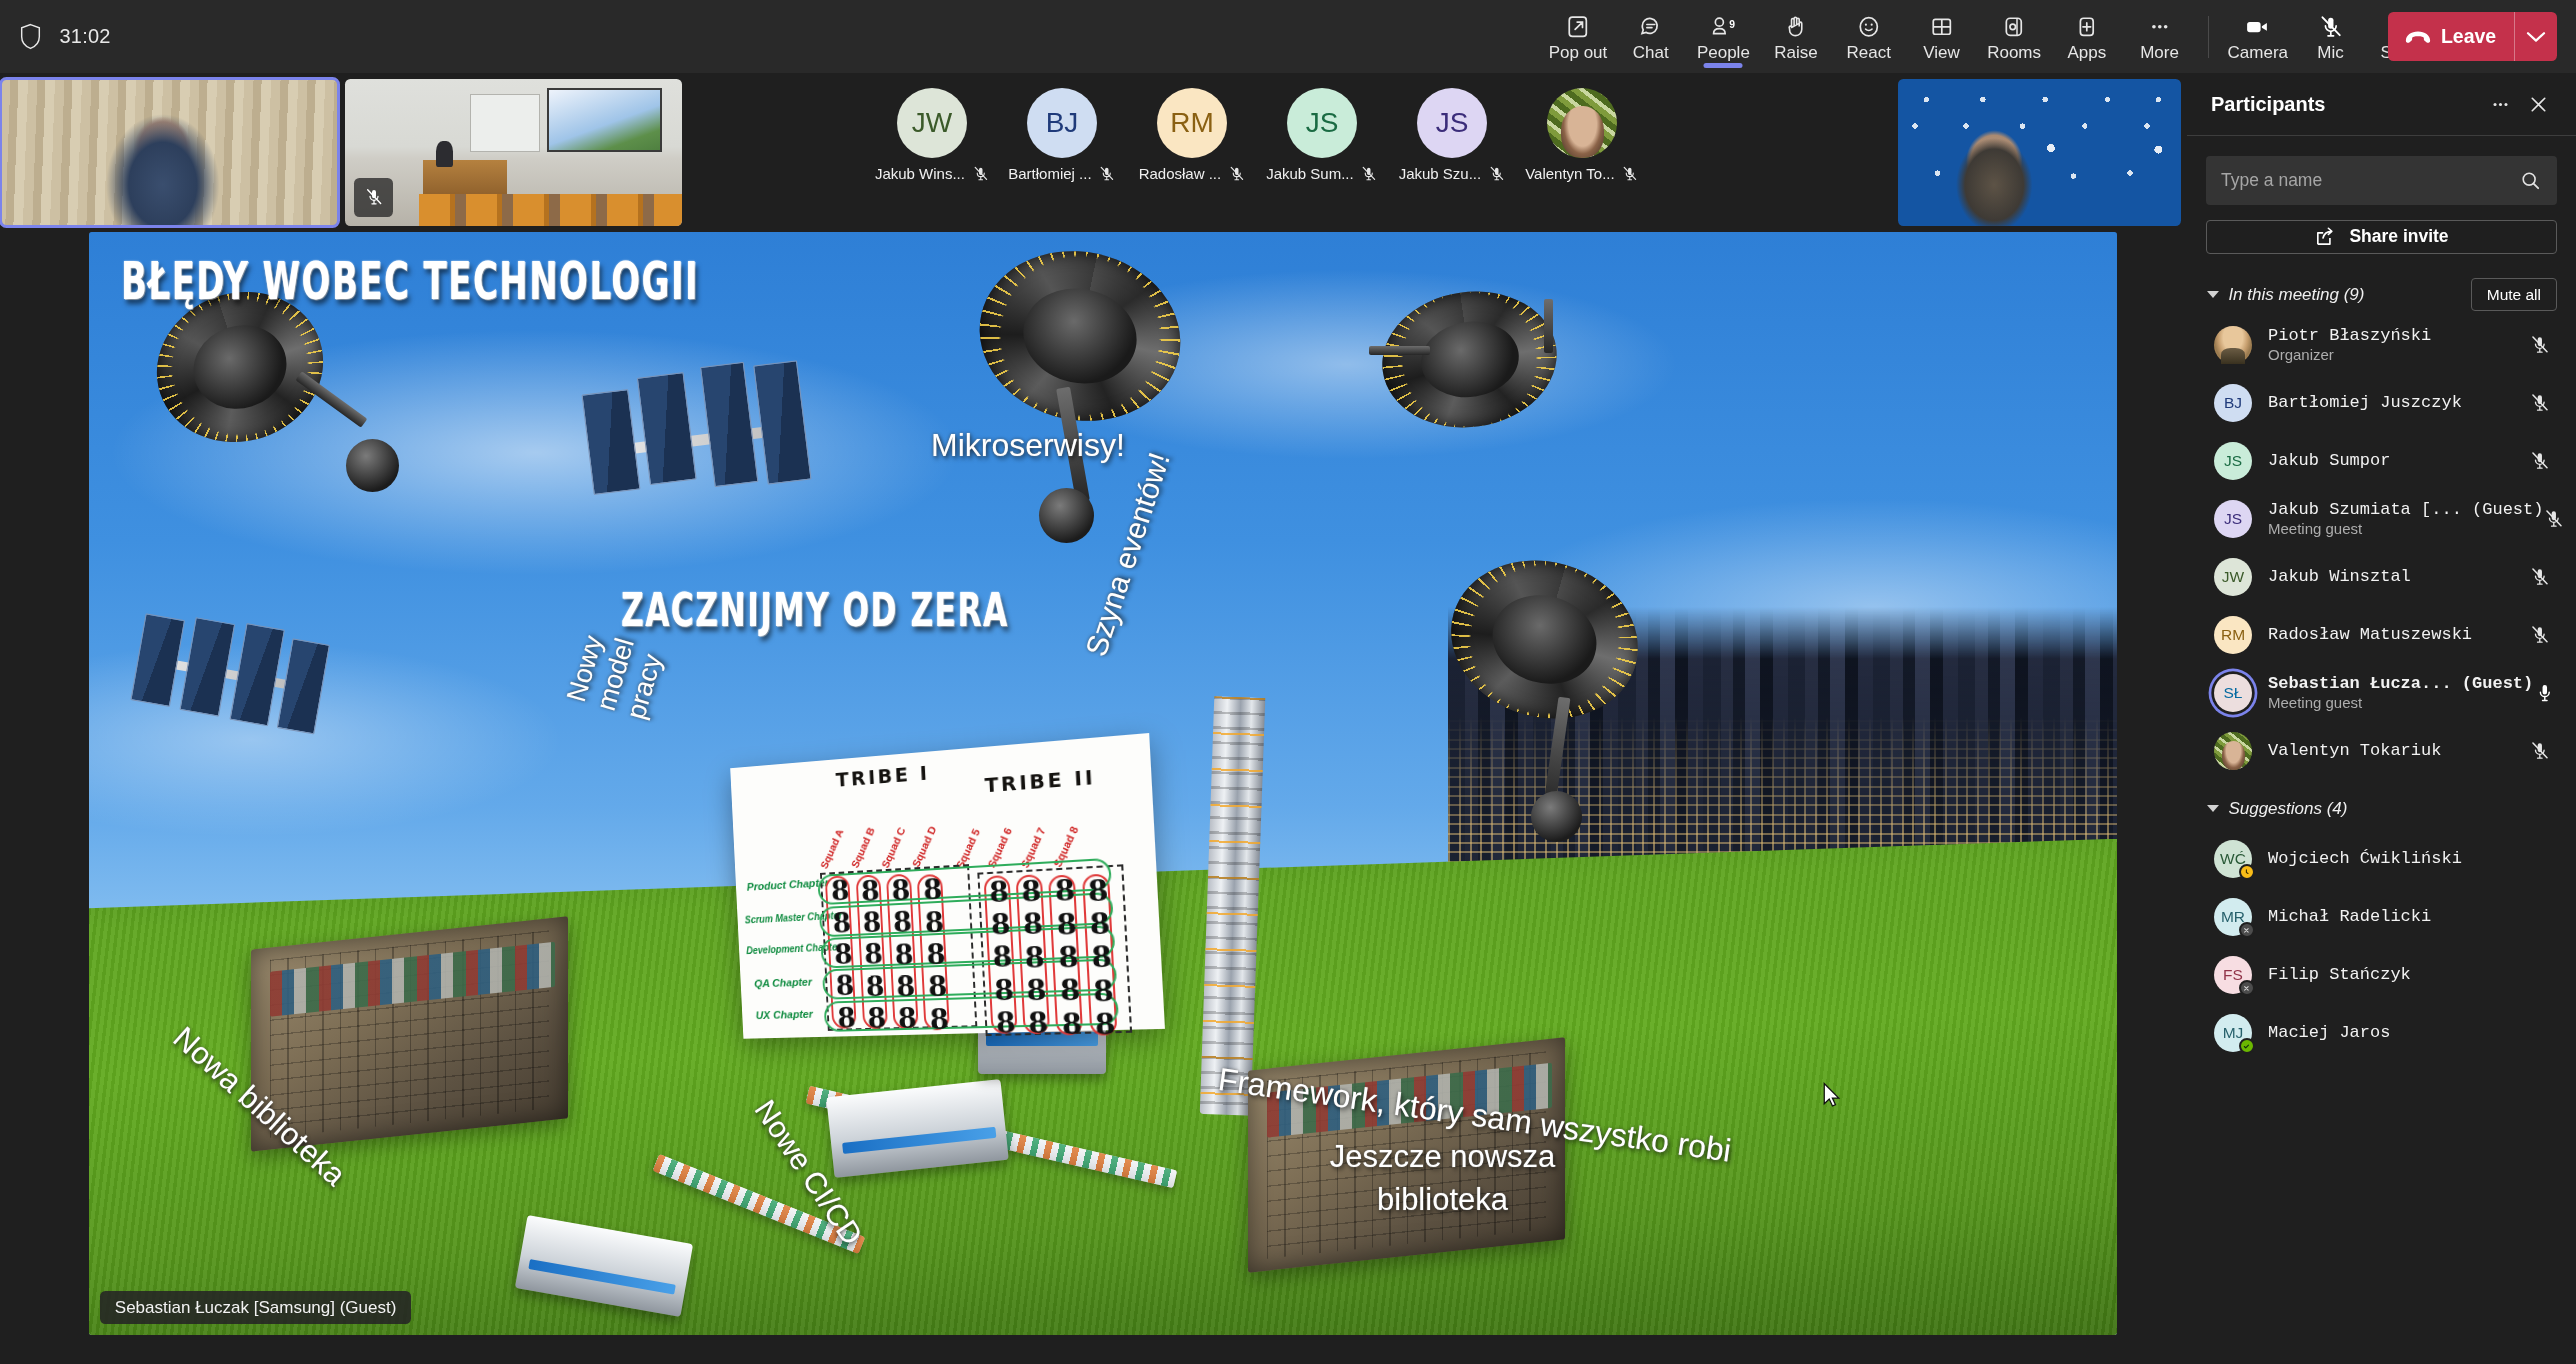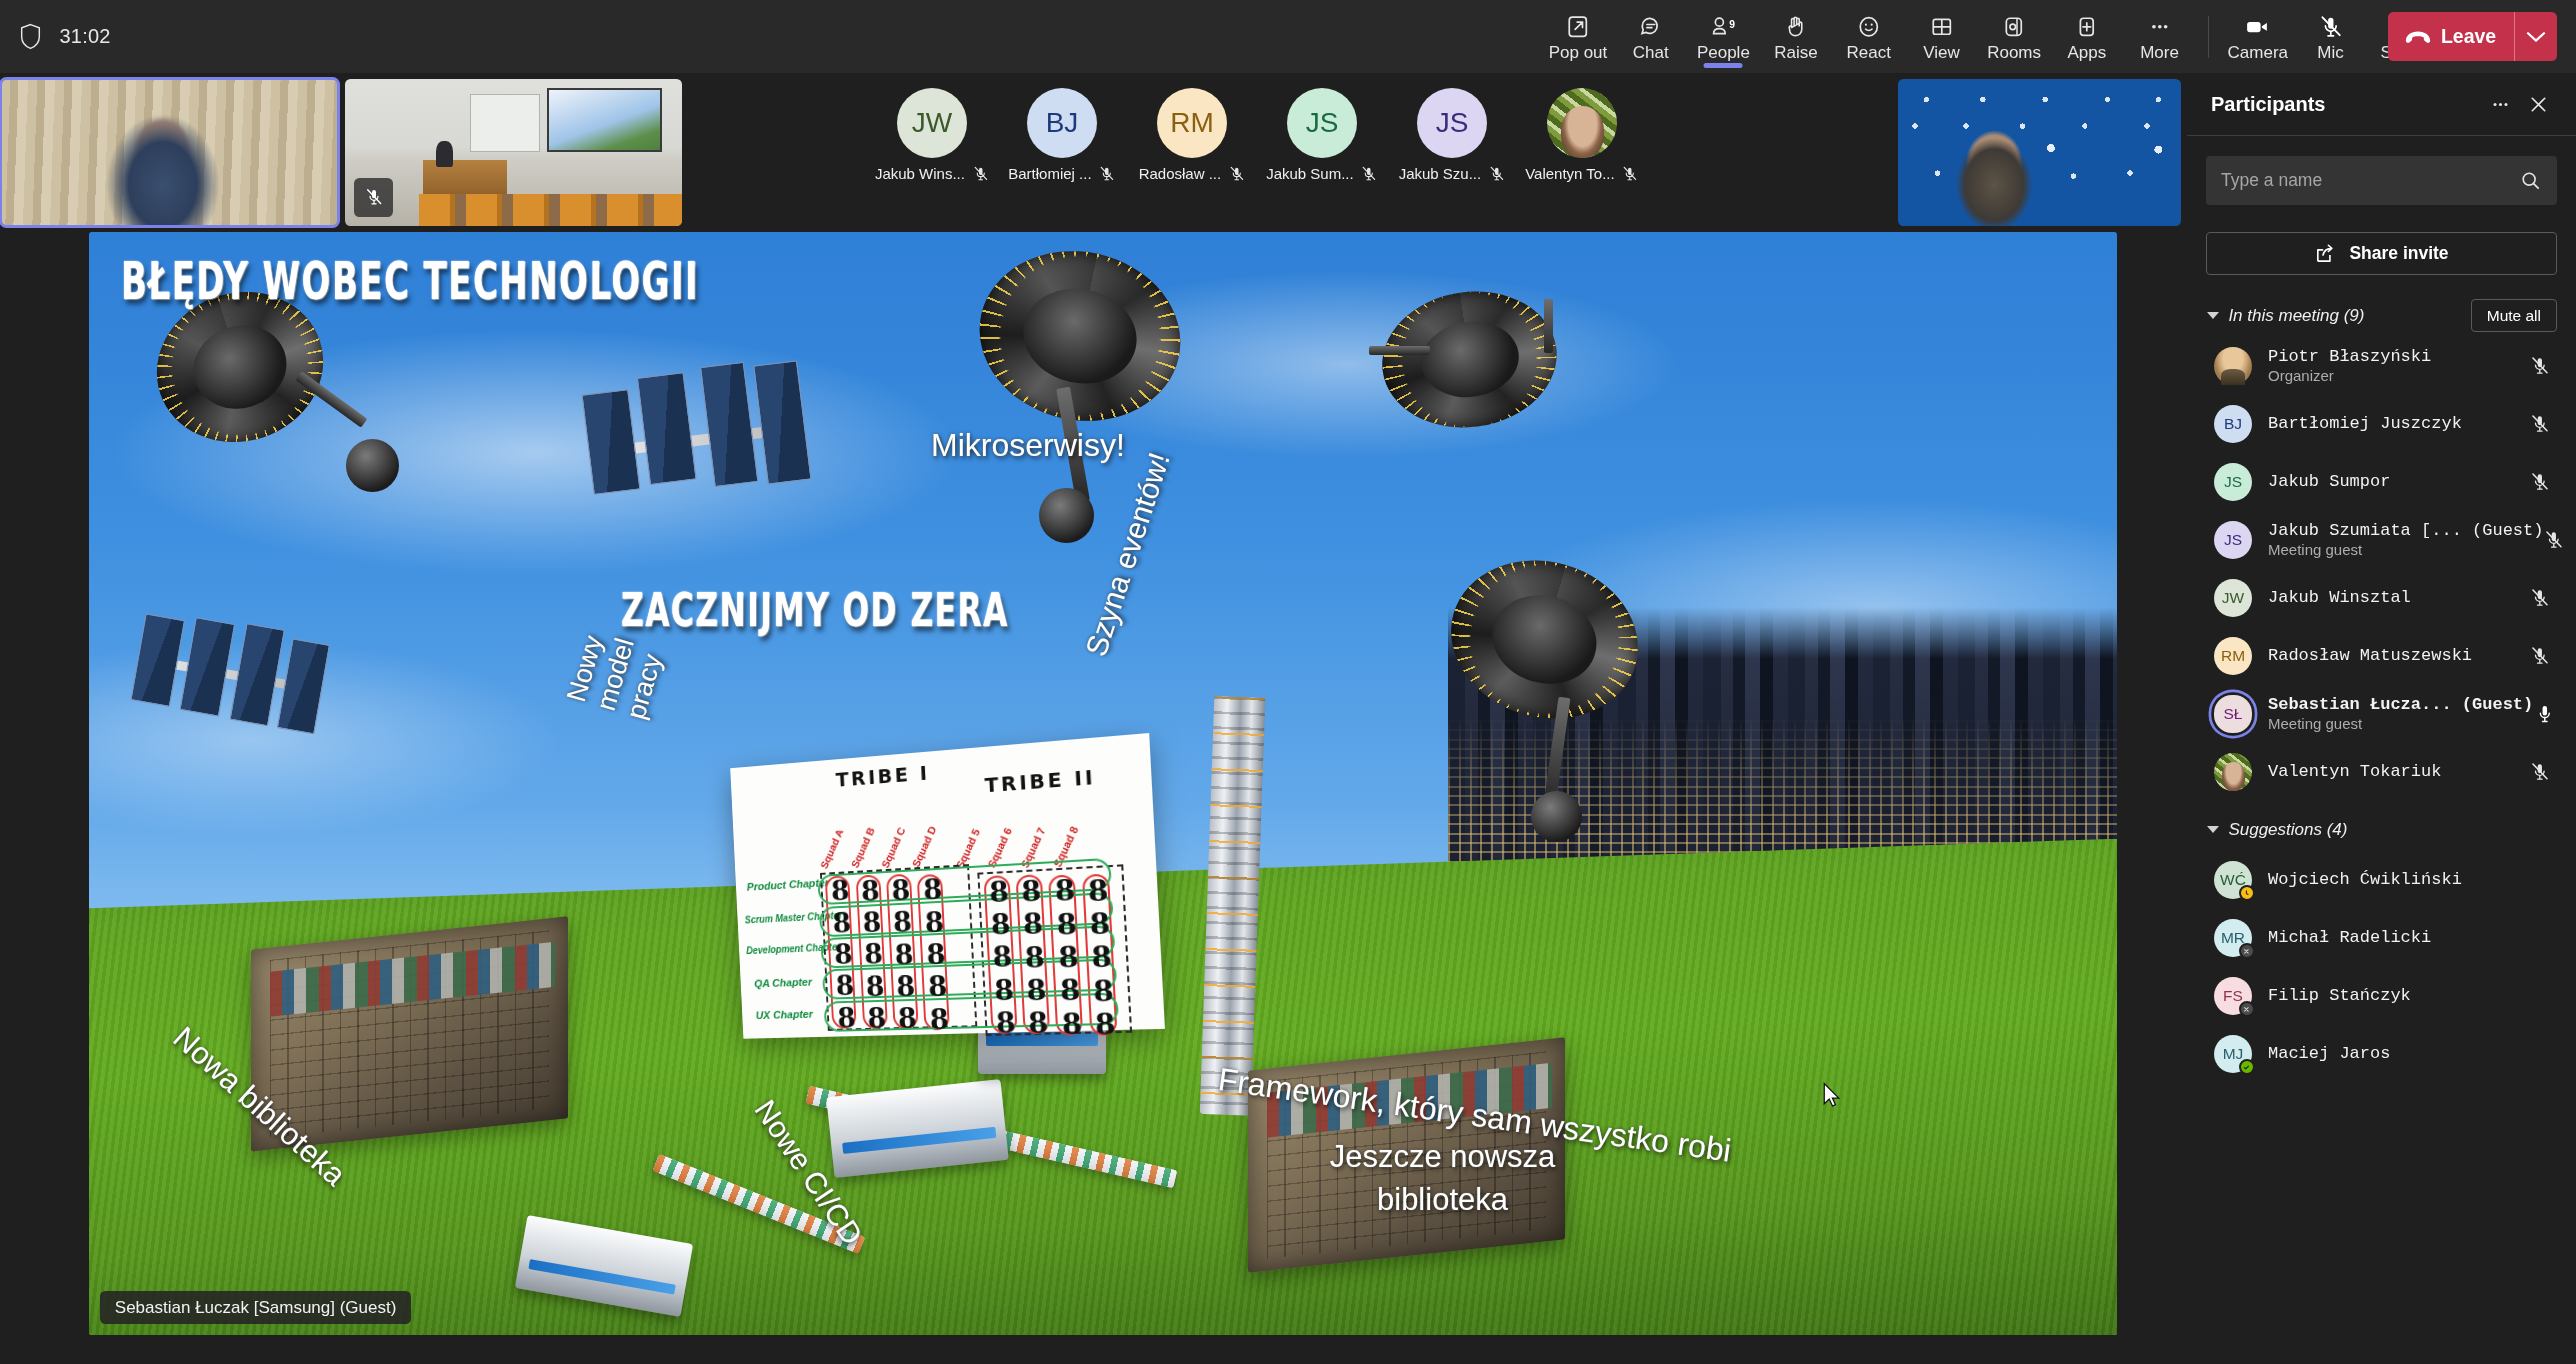--- a/index.html
+++ b/index.html
@@ -251,21 +251,21 @@
   .hd-ico { width: 38px; height: 38px; display: flex; align-items: center; justify-content: center;
             border-radius: 4px; cursor: pointer; }
   .panel-rule { height: 0.7px; background: #3d3d3d; margin: 0 0 0 0; }
 
   .search-wrap { margin: 20px 19px 0 19px; height: 49px; background: #343434; border-radius: 4px;
                  display: flex; align-items: center; padding: 0 15px; }
   .search-wrap input { flex: 1; background: transparent; border: 0; outline: none;
                  color: #f0f0f0; font-size: 17.5px; font-family: "Liberation Sans", sans-serif; }
   .search-wrap input::placeholder { color: #a6a6a6; }
 
-  .share-btn { margin: 27px 19px 0 19px; height: 43px; border: 0.7px solid #5a5a5a; border-radius: 4px;
+  .share-btn { margin: 15px 19px 0 19px; height: 34px; border: 0.7px solid #5a5a5a; border-radius: 4px;
        display: flex; align-items: center; justify-content: center; gap: 12px; cursor: pointer; }
   .share-btn .sb-t { color: #fff; font-size: 17.5px; font-weight: bold; }
 
   .sec-hd { margin-top: 20px; padding: 0 19px 0 20px; height: 42px; display: flex; align-items: center; }
   .caret { width: 0; height: 0; border-left: 6px solid transparent; border-right: 6px solid transparent;
            border-top: 7.4px solid #d2d2d2; margin-right: 9.4px; }
   .sec-t { color: #f0f0f0; font-size: 17px; flex: 1; font-style: italic; }
   .mute-all { border: 0.7px solid #5a5a5a; border-radius: 4px; color: #fff; font-size: 15.5px;
        padding: 6.7px 15px; cursor: pointer; }
 
@@ -888,21 +888,21 @@
         <svg width="21.6" height="21.6" viewBox="0 0 24 24">
             <path d="M12 3.6a2.4 2.4 0 0 1 2.4 2.4v5.2a2.4 2.4 0 0 1-4.8 0V6A2.4 2.4 0 0 1 12 3.6Z" fill="#e6e6e6"></path>
             <path d="M7.2 11.2a4.8 4.8 0 0 0 9.6 0" fill="none" stroke="#e6e6e6" stroke-width="1.5" stroke-linecap="round"></path>
             <path d="M12 16.2v4M9.5 20.2h5" stroke="#e6e6e6" stroke-width="1.5" stroke-linecap="round"></path>
             <path d="M4.4 3.3 20 19.7" stroke="#e6e6e6" stroke-width="1.7" stroke-linecap="round"></path>
           </svg>
       </div>
     </div>
 
     <div class="p-row">
-      <div class="p-av speaking" style="background:#ecdede;color:#701a75;border-radius:18px;">
+      <div class="p-av speaking" style="background:#ecdede;color:#0369a1;">
         <span class="init">SŁ</span>
       </div>
       <div class="p-txt">
         <div class="p-nm b">Sebastian Łucza... (Guest)</div>
         <div class="p-sub">Meeting guest</div>
       </div>
       <div class="p-mic">
         <svg width="21.6" height="21.6" viewBox="0 0 24 24">
           <path d="M12 3.2a2.5 2.5 0 0 1 2.5 2.5v5.6a2.5 2.5 0 0 1-5 0V5.7A2.5 2.5 0 0 1 12 3.2Z" fill="#fff"></path>
           <path d="M7.1 11.3a4.9 4.9 0 0 0 9.8 0" fill="none" stroke="#fff" stroke-width="1.6" stroke-linecap="round"></path>

